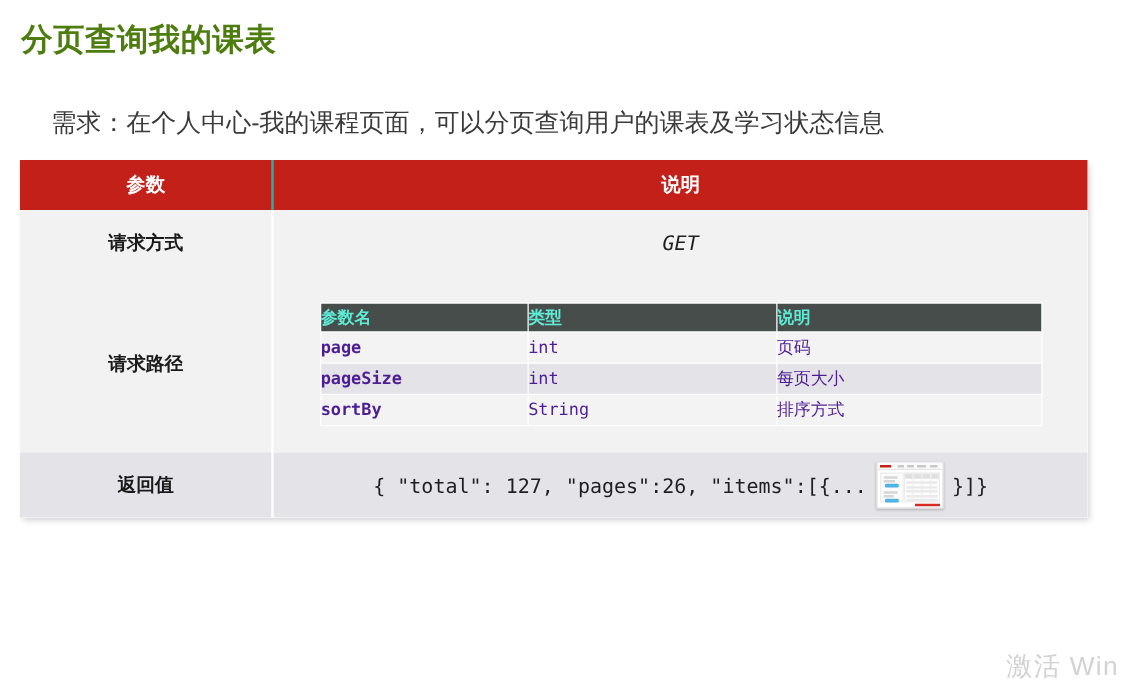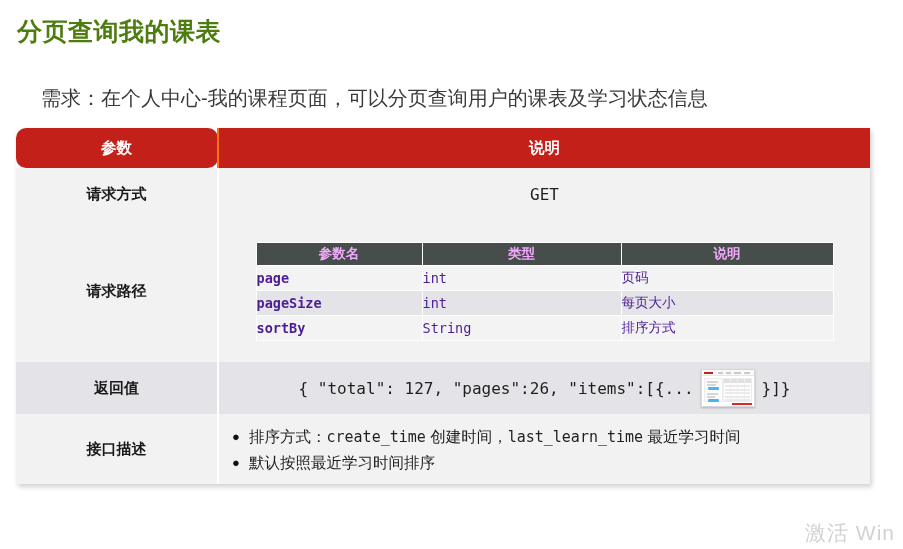--- a/index.html
+++ b/index.html
@@ -54,40 +54,41 @@
   .api-table th {
     background: #C4201A;
     color: #ffffff;
     font-size: 15.5px;
     font-weight: bold;
     height: 40px;
     text-align: center;
     border: none;
     padding: 0;
   }
-  .api-table th.th-label { border-right: 2px solid #f97316; border-radius: 10px; }
+  .api-table th.th-label { border-right: 2px solid #14b8a6; }
   .api-table td {
     border: none;
     padding: 0;
     vertical-align: middle;
   }
   .api-table tr.row-odd td { background: #F2F2F2; }
   .api-table tr.row-even td { background: #E4E3E7; }
   .api-table td.cell-label {
     text-align: center;
     font-size: 15px;
     font-weight: bold;
     color: #1a1a1a;
     border-right: 2px solid #ffffff;
   }
   .api-table td.cell-value {
     text-align: center;
     font-size: 16px;
     color: #1f1f1f;
     font-family: "DejaVu Sans Mono", "Liberation Mono", monospace;
+    font-style: italic;
   }
   .r-method td { height: 52px; }
   .r-path td { height: 52px; }
   .r-params td { height: 142px; }
   .r-return td { height: 52px; }
   .r-desc td { height: 70px; }
 
   
   .inner-wrap {
     padding: 6px 0 6px 0;
@@ -99,25 +100,25 @@
     border-collapse: separate;
     border-spacing: 1px;
     table-layout: fixed;
     background: #ffffff;
   }
   .inner-table col.ic1 { width: 165px; }
   .inner-table col.ic2 { width: 198px; }
   .inner-table col.ic3 { width: 211px; }
   .inner-table th {
     background: #474D4B;
-    color: #f0abfc;
+    color: #5eead4;
     font-size: 13.5px;
     font-weight: bold;
     height: 22px;
-    text-align: center;
+    text-align: left;
     padding: 0;
   }
   .inner-table td {
     height: 24px;
     text-align: left;
     padding: 0;
     font-size: 13.5px;
     color: #4c1d95;
   }
   .inner-table tr.irow-odd td { background: #F3F3F3; }
@@ -331,31 +332,18 @@
                 <span class="t-trow" style="top:16.5px;"></span>
                 <span class="t-trow" style="top:20px;"></span>
               </span>
               <span class="t-foot"></span>
             </span>
             <span>}]}</span>
           </div>
         </td>
       </tr>
 
-      <tr class="row-odd r-desc">
-        <td class="cell-label">接口描述</td>
-        <td>
-          <ul class="desc-list">
-            <li>
-              <span class="bullet">●</span><span>排序方式：</span><span class="mono">create_time</span><span> 创建时间，</span><span class="mono">last_learn_time</span><span> 最近学习时间</span>
-            </li>
-            <li>
-              <span class="bullet">●</span><span>默认按照最近学习时间排序</span>
-            </li>
-          </ul>
-        </td>
-      </tr>
     </tbody>
   </table>
 
   <div class="watermark">激活 Win</div>
 
 </div>
 
 </body></html>

